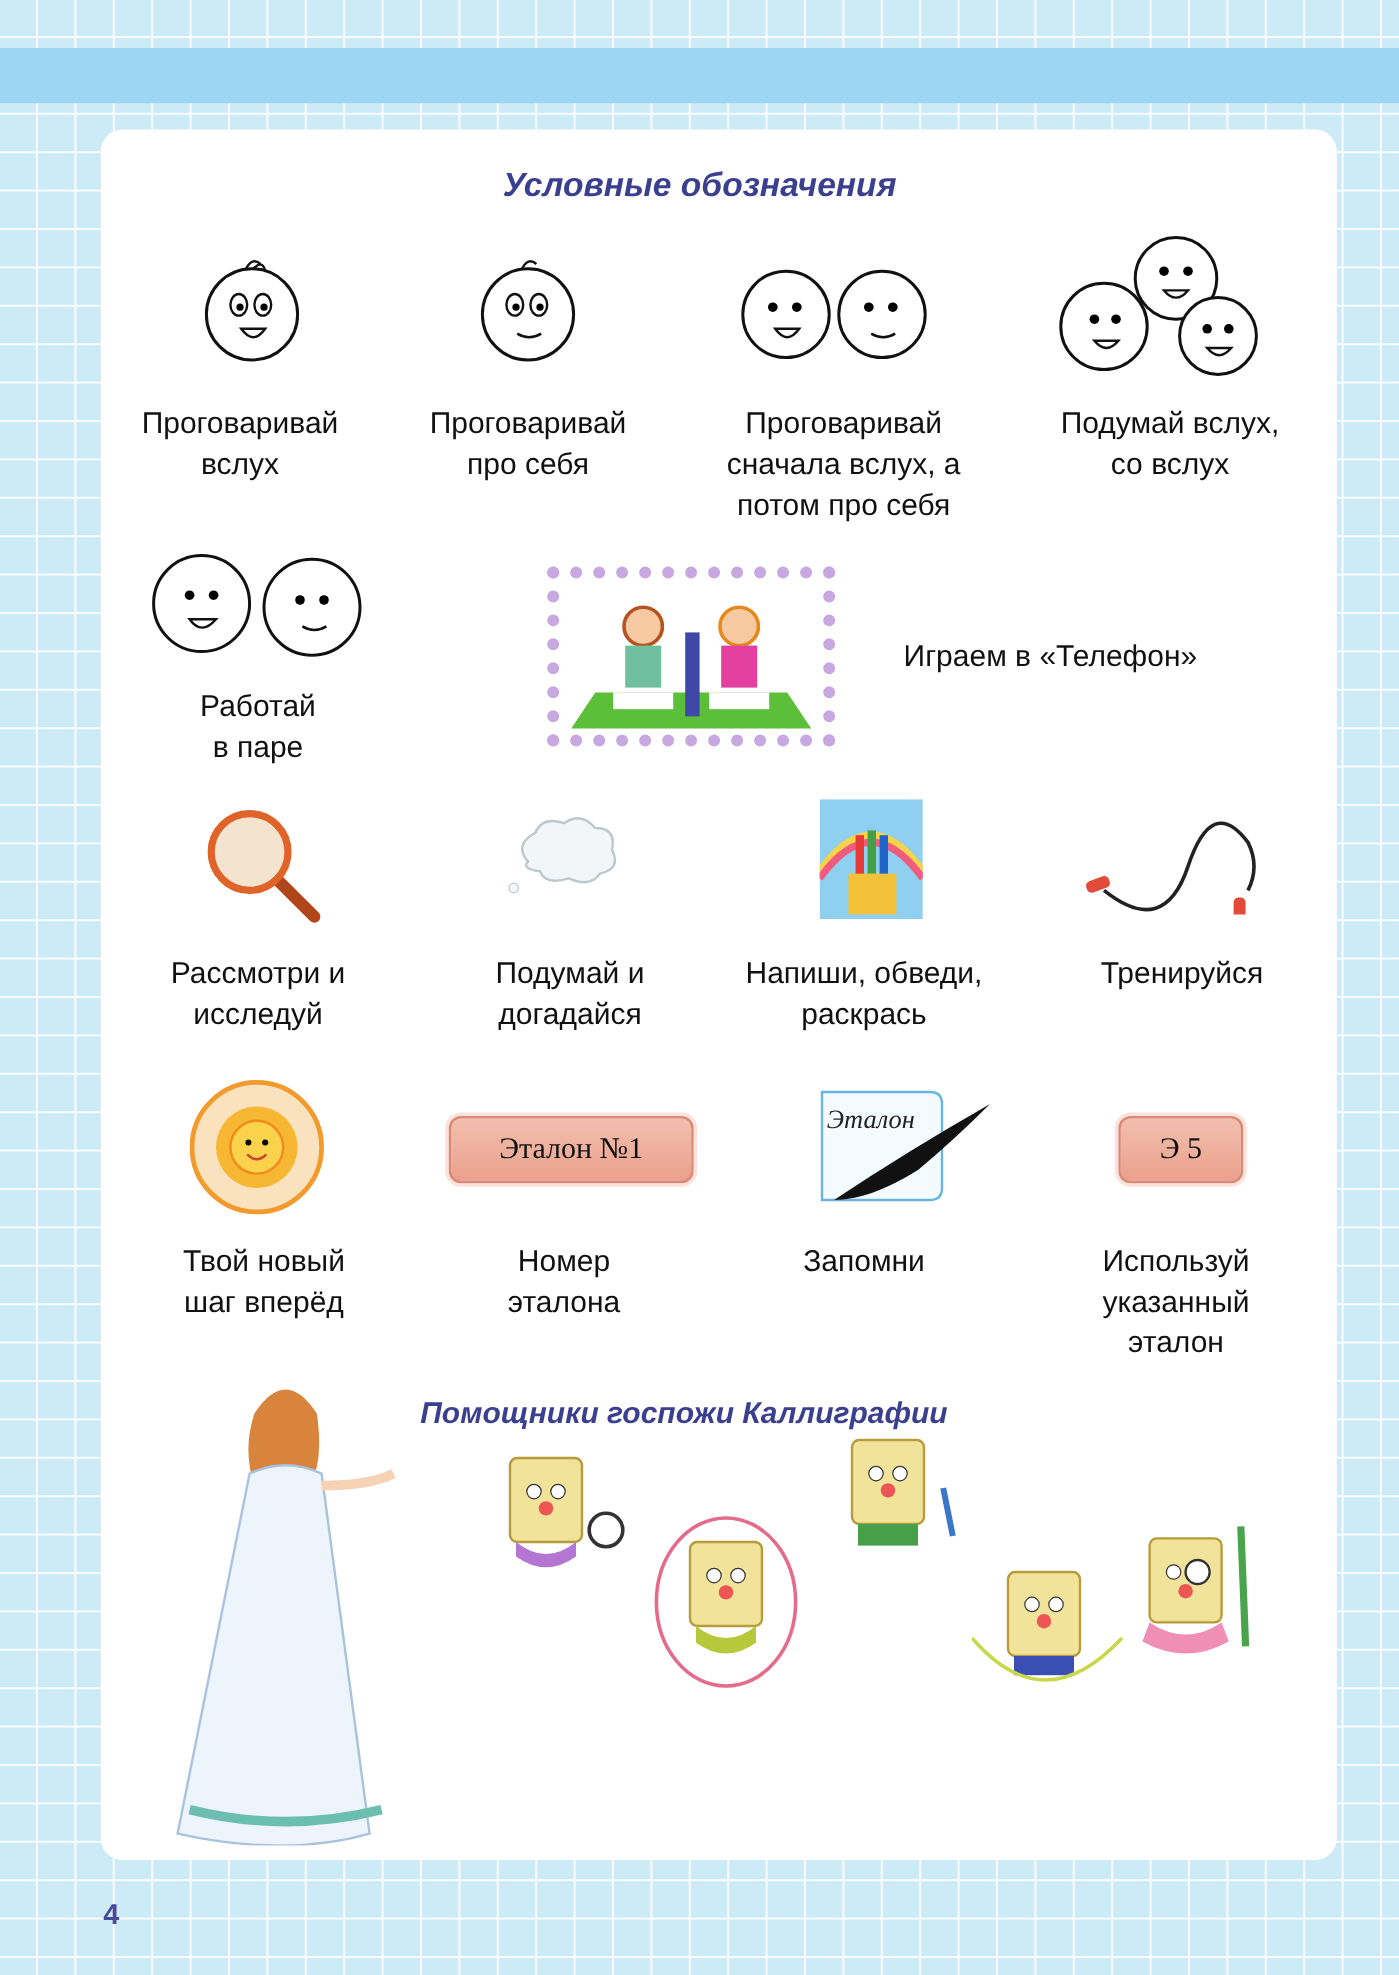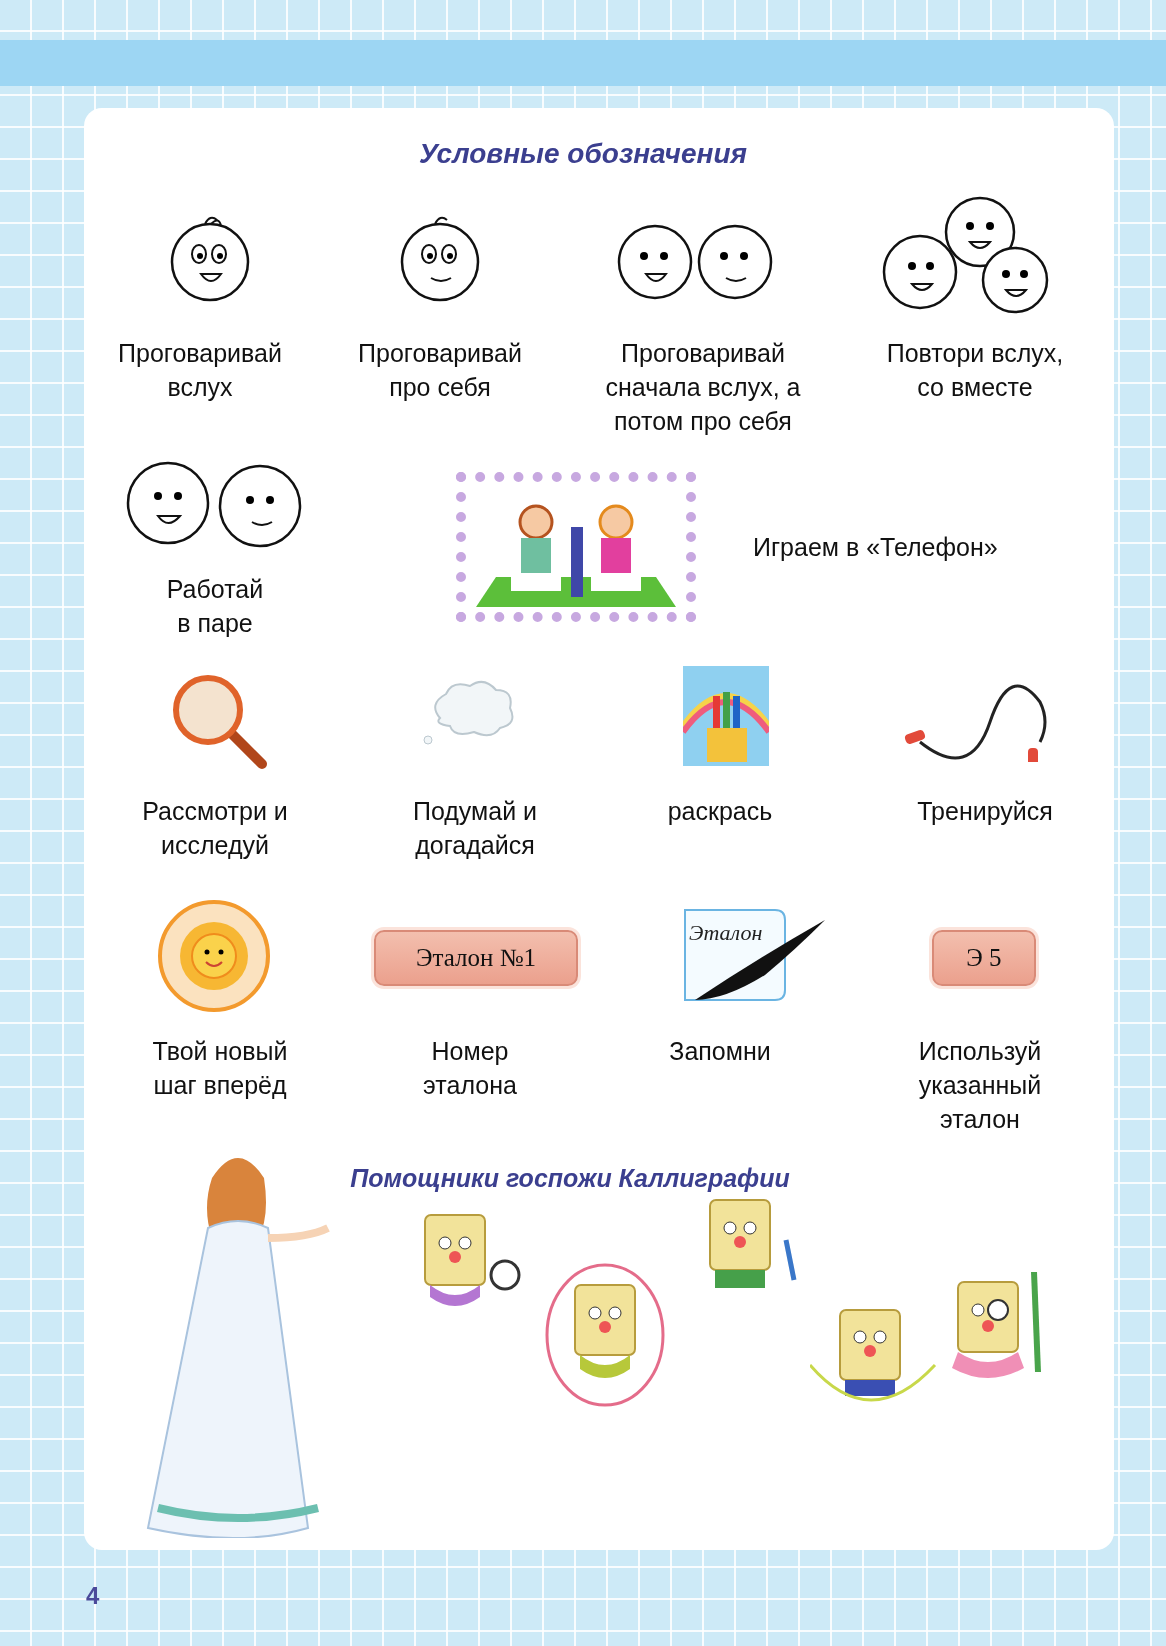--- a/index.html
+++ b/index.html
@@ -84,22 +84,22 @@
 <div class="cap" style="left:340px;top:336px;width:200px">
   <div>Проговаривай</div>
   <div>про себя</div>
 </div>
 <div class="cap" style="left:578px;top:336px;width:250px">
   <div>Проговаривай</div>
   <div>сначала вслух, а</div>
   <div>потом про себя</div>
 </div>
 <div class="cap" style="left:860px;top:336px;width:230px">
-  <div>Повтори вслух,</div>
-  <div>со вместе</div>
+  <div>Подумай вслух,</div>
+  <div>со вслух</div>
 </div>
 
 <svg class="icon" style="left:118px;top:448px" width="200" height="105">
   <circle cx="50" cy="55" r="40" fill="#fff" stroke="#111" stroke-width="2.5"></circle>
   <circle cx="40" cy="48" r="4"></circle>
     <circle cx="60" cy="48" r="4"></circle>
     <path d="M40 68 q10 14 22 0 z" fill="#fff" stroke="#111" stroke-width="2"></path>
   <circle cx="142" cy="58" r="40" fill="#fff" stroke="#111" stroke-width="2.5"></circle>
   <circle cx="132" cy="52" r="4"></circle>
     <circle cx="152" cy="52" r="4"></circle>
@@ -149,20 +149,21 @@
 
 <div class="cap" style="left:110px;top:794px;width:210px">
   <div>Рассмотри и</div>
   <div>исследуй</div>
 </div>
 <div class="cap" style="left:375px;top:794px;width:200px">
   <div>Подумай и</div>
   <div>догадайся</div>
 </div>
 <div class="cap" style="left:595px;top:794px;width:250px">
+  <div>Напиши, обведи,</div>
   <div>раскрась</div>
 </div>
 <div class="cap" style="left:885px;top:794px;width:200px">Тренируйся</div>
 
 <svg class="icon" style="left:158px;top:900px" width="112" height="112">
   <circle cx="56" cy="56" r="54" fill="#fbe2bf" stroke="#f39a2d" stroke-width="4"></circle>
   <circle cx="56" cy="56" r="34" fill="#f7b733"></circle>
   <circle cx="56" cy="56" r="22" fill="#fad24b" stroke="#f08c1c" stroke-width="2"></circle>
   <circle cx="49" cy="52" r="2.5"></circle>
     <circle cx="63" cy="52" r="2.5"></circle>

